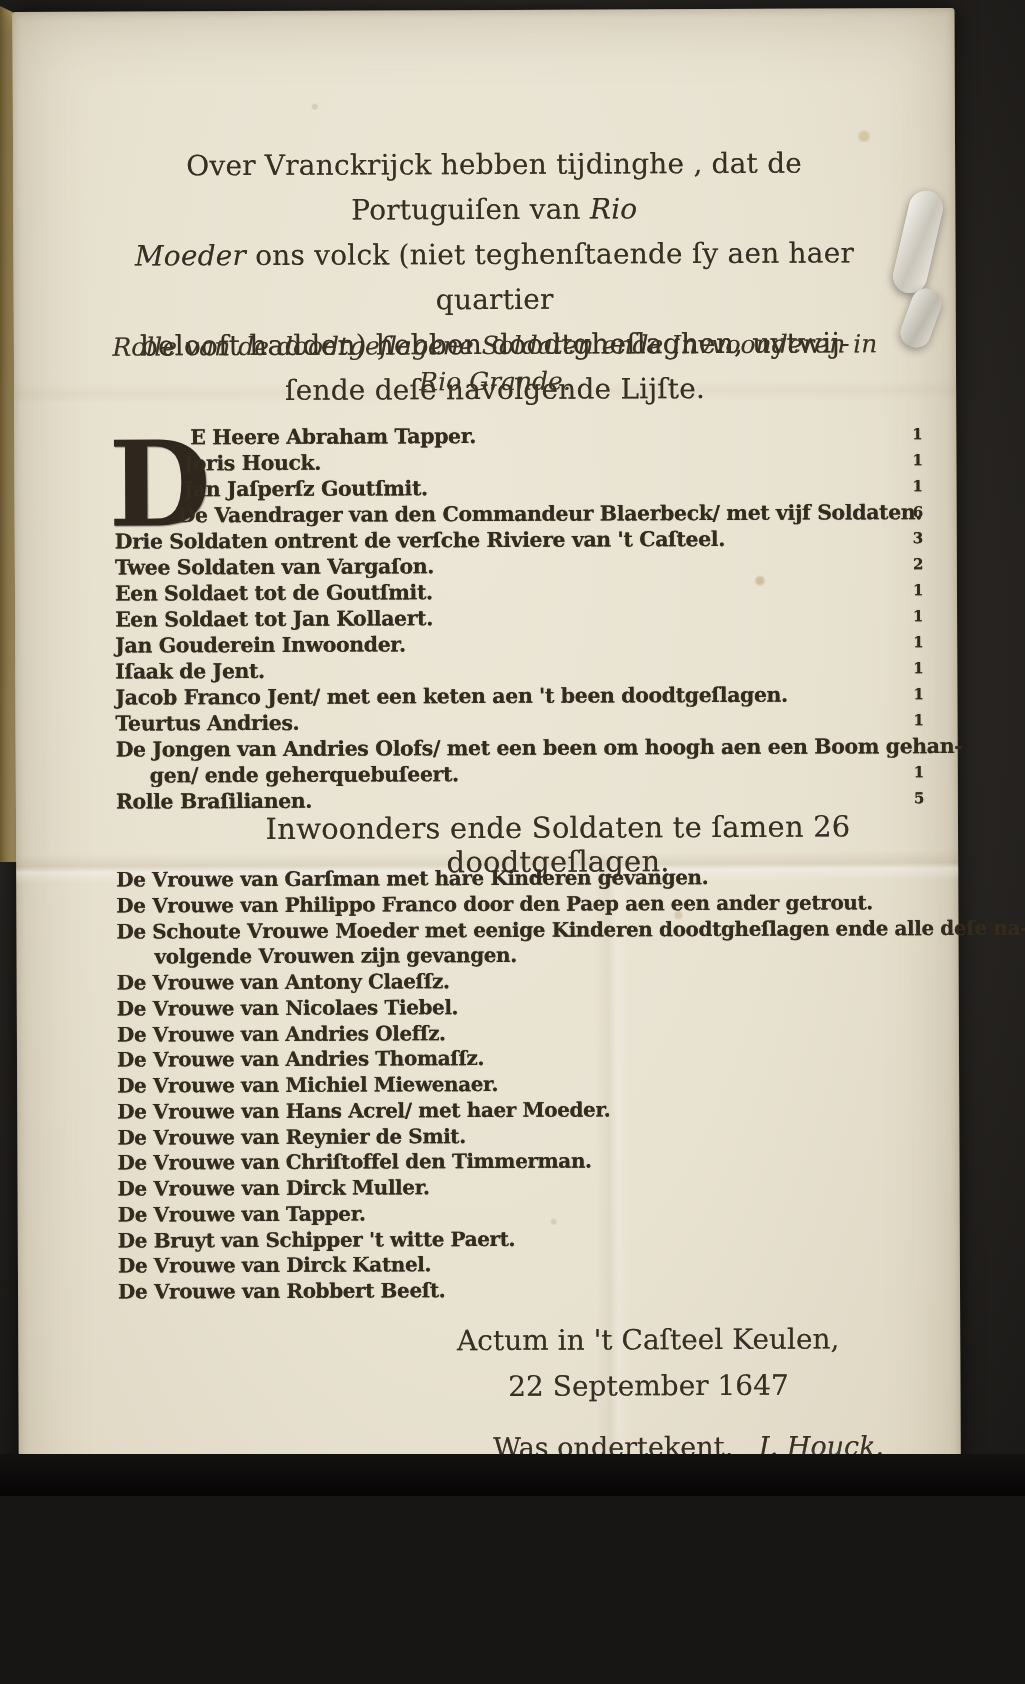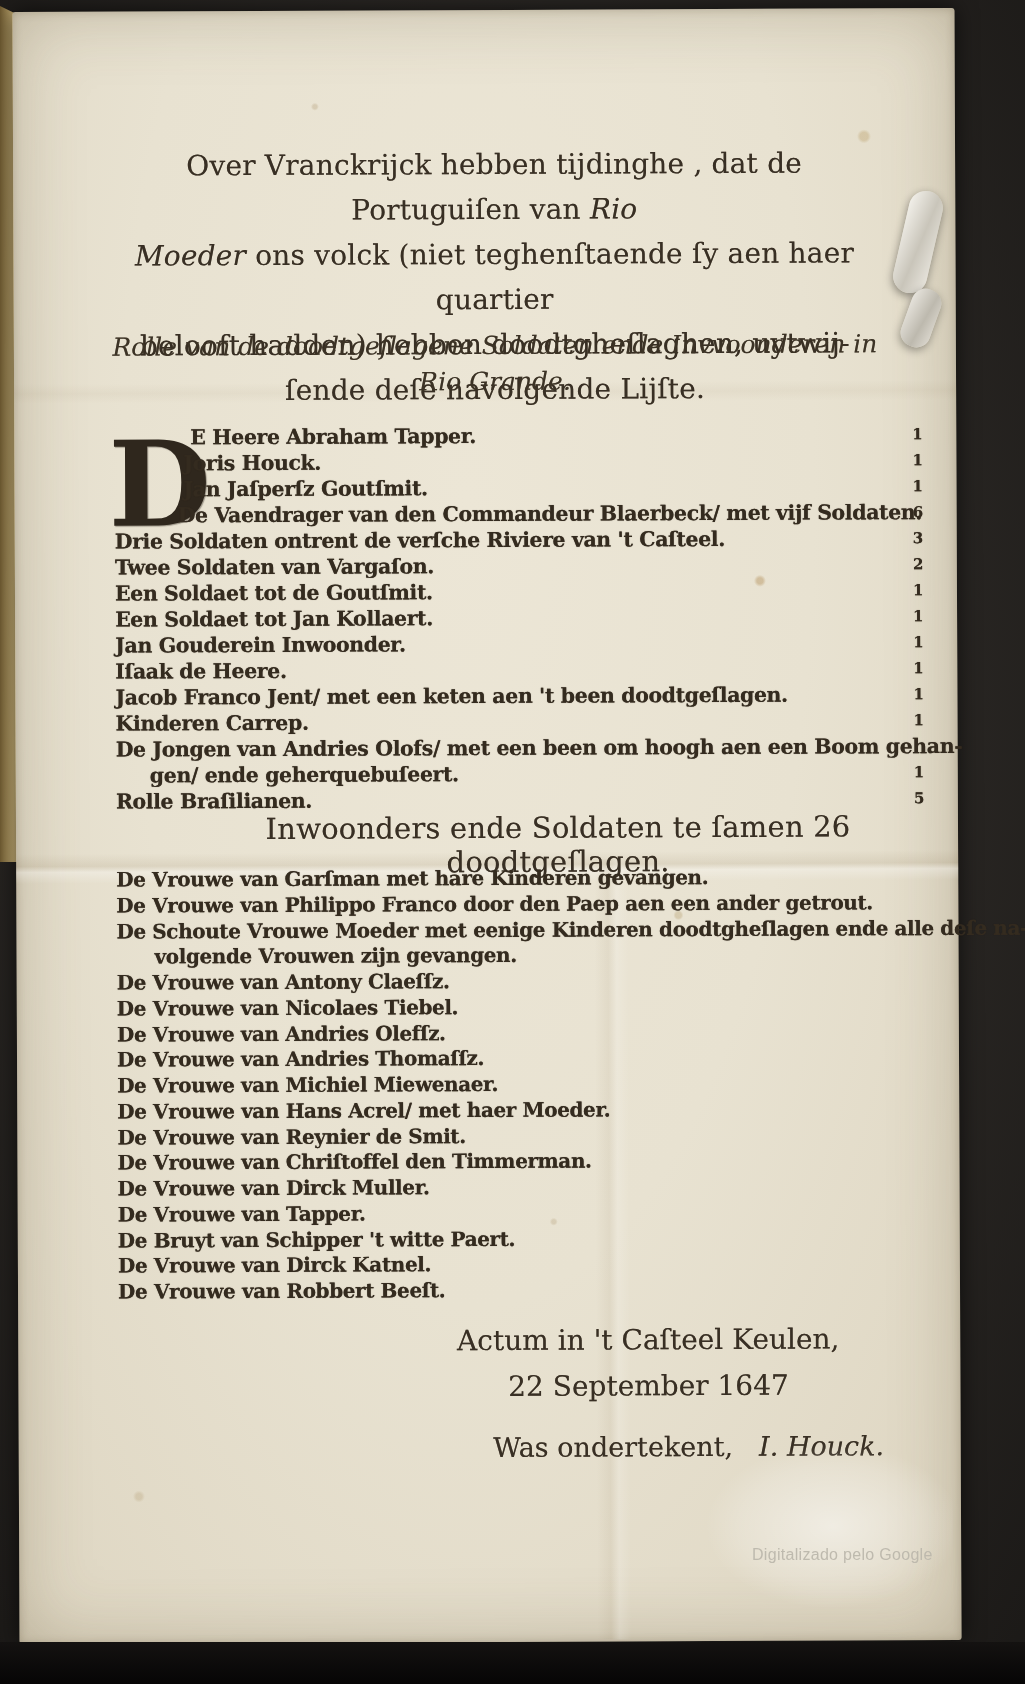--- a/index.html
+++ b/index.html
@@ -1,16 +1,16 @@
 <!DOCTYPE html>
 <html><head>
 <meta charset="utf-8">
 <style>
   html,body{margin:0;padding:0;background:#181614;}
-  .stage{position:relative;width:1025px;height:1684px;overflow:hidden;
+  .stage{position:relative;width:1025px;height:1496px;overflow:hidden;
          background:radial-gradient(ellipse at 50% 45%, #34312d 0%, #2a2724 55%, #1b1917 100%);
          font-family:"DejaVu Serif", serif;}
   
   .bottom-strip{position:absolute;left:0;bottom:0;width:100%;height:42px;
          background:linear-gradient(180deg,#141211,#060505);}
   
   .sliver{position:absolute;left:0;top:6px;width:38px;height:856px;
          background:linear-gradient(90deg,#6e5a31 0%,#c9b176 35%,#d8c28a 55%,#a3874c 85%,#6e5a31 100%);
          clip-path:polygon(0 0,92% 2%,70% 28%,55% 52%,88% 78%,70% 100%,0 100%);}
   
@@ -101,23 +101,23 @@
     <div class="clist bl">
       <div class="crow i1"><span class="txt">E Heere Abraham Tapper.</span><span class="num">1</span></div>
       <div class="crow i2"><span class="txt">Joris Houck.</span><span class="num">1</span></div>
       <div class="crow i2"><span class="txt">Jan Jaſperſz Goutſmit.</span><span class="num">1</span></div>
       <div class="crow i3"><span class="txt">De Vaendrager van den Commandeur Blaerbeck/ met vijf Soldaten.</span><span class="num">6</span></div>
       <div class="crow"><span class="txt">Drie Soldaten ontrent de verſche Riviere van 't Caſteel.</span><span class="num">3</span></div>
       <div class="crow"><span class="txt">Twee Soldaten van Vargaſon.</span><span class="num">2</span></div>
       <div class="crow"><span class="txt">Een Soldaet tot de Goutſmit.</span><span class="num">1</span></div>
       <div class="crow"><span class="txt">Een Soldaet tot Jan Kollaert.</span><span class="num">1</span></div>
       <div class="crow"><span class="txt">Jan Gouderein Inwoonder.</span><span class="num">1</span></div>
-      <div class="crow"><span class="txt">Iſaak de Heere.</span><span class="num">1</span></div>
+      <div class="crow"><span class="txt">Iſaak de Jent.</span><span class="num">1</span></div>
       <div class="crow"><span class="txt">Jacob Franco Jent/ met een keten aen 't been doodtgeſlagen.</span><span class="num">1</span></div>
-      <div class="crow"><span class="txt">Kinderen Carrep.</span><span class="num">1</span></div>
+      <div class="crow"><span class="txt">Teurtus Andries.</span><span class="num">1</span></div>
       <div class="crow"><span class="txt">De Jongen van Andries Olofs/ met een been om hoogh aen een Boom gehan-</span><span class="num"></span></div>
       <div class="crow cont"><span class="txt">gen/ ende geherquebuſeert.</span><span class="num">1</span></div>
       <div class="crow"><span class="txt">Rolle Braſilianen.</span><span class="num">5</span></div>
     </div>
 
     <div class="summary roman">Inwoonders ende Soldaten te ſamen 26 doodtgeſlagen.</div>
 
     <div class="plist bl">
       <div class="prow">De Vrouwe van Garſman met hare Kinderen gevangen.</div>
       <div class="prow">De Vrouwe van Philippo Franco door den Paep aen een ander getrout.</div>

